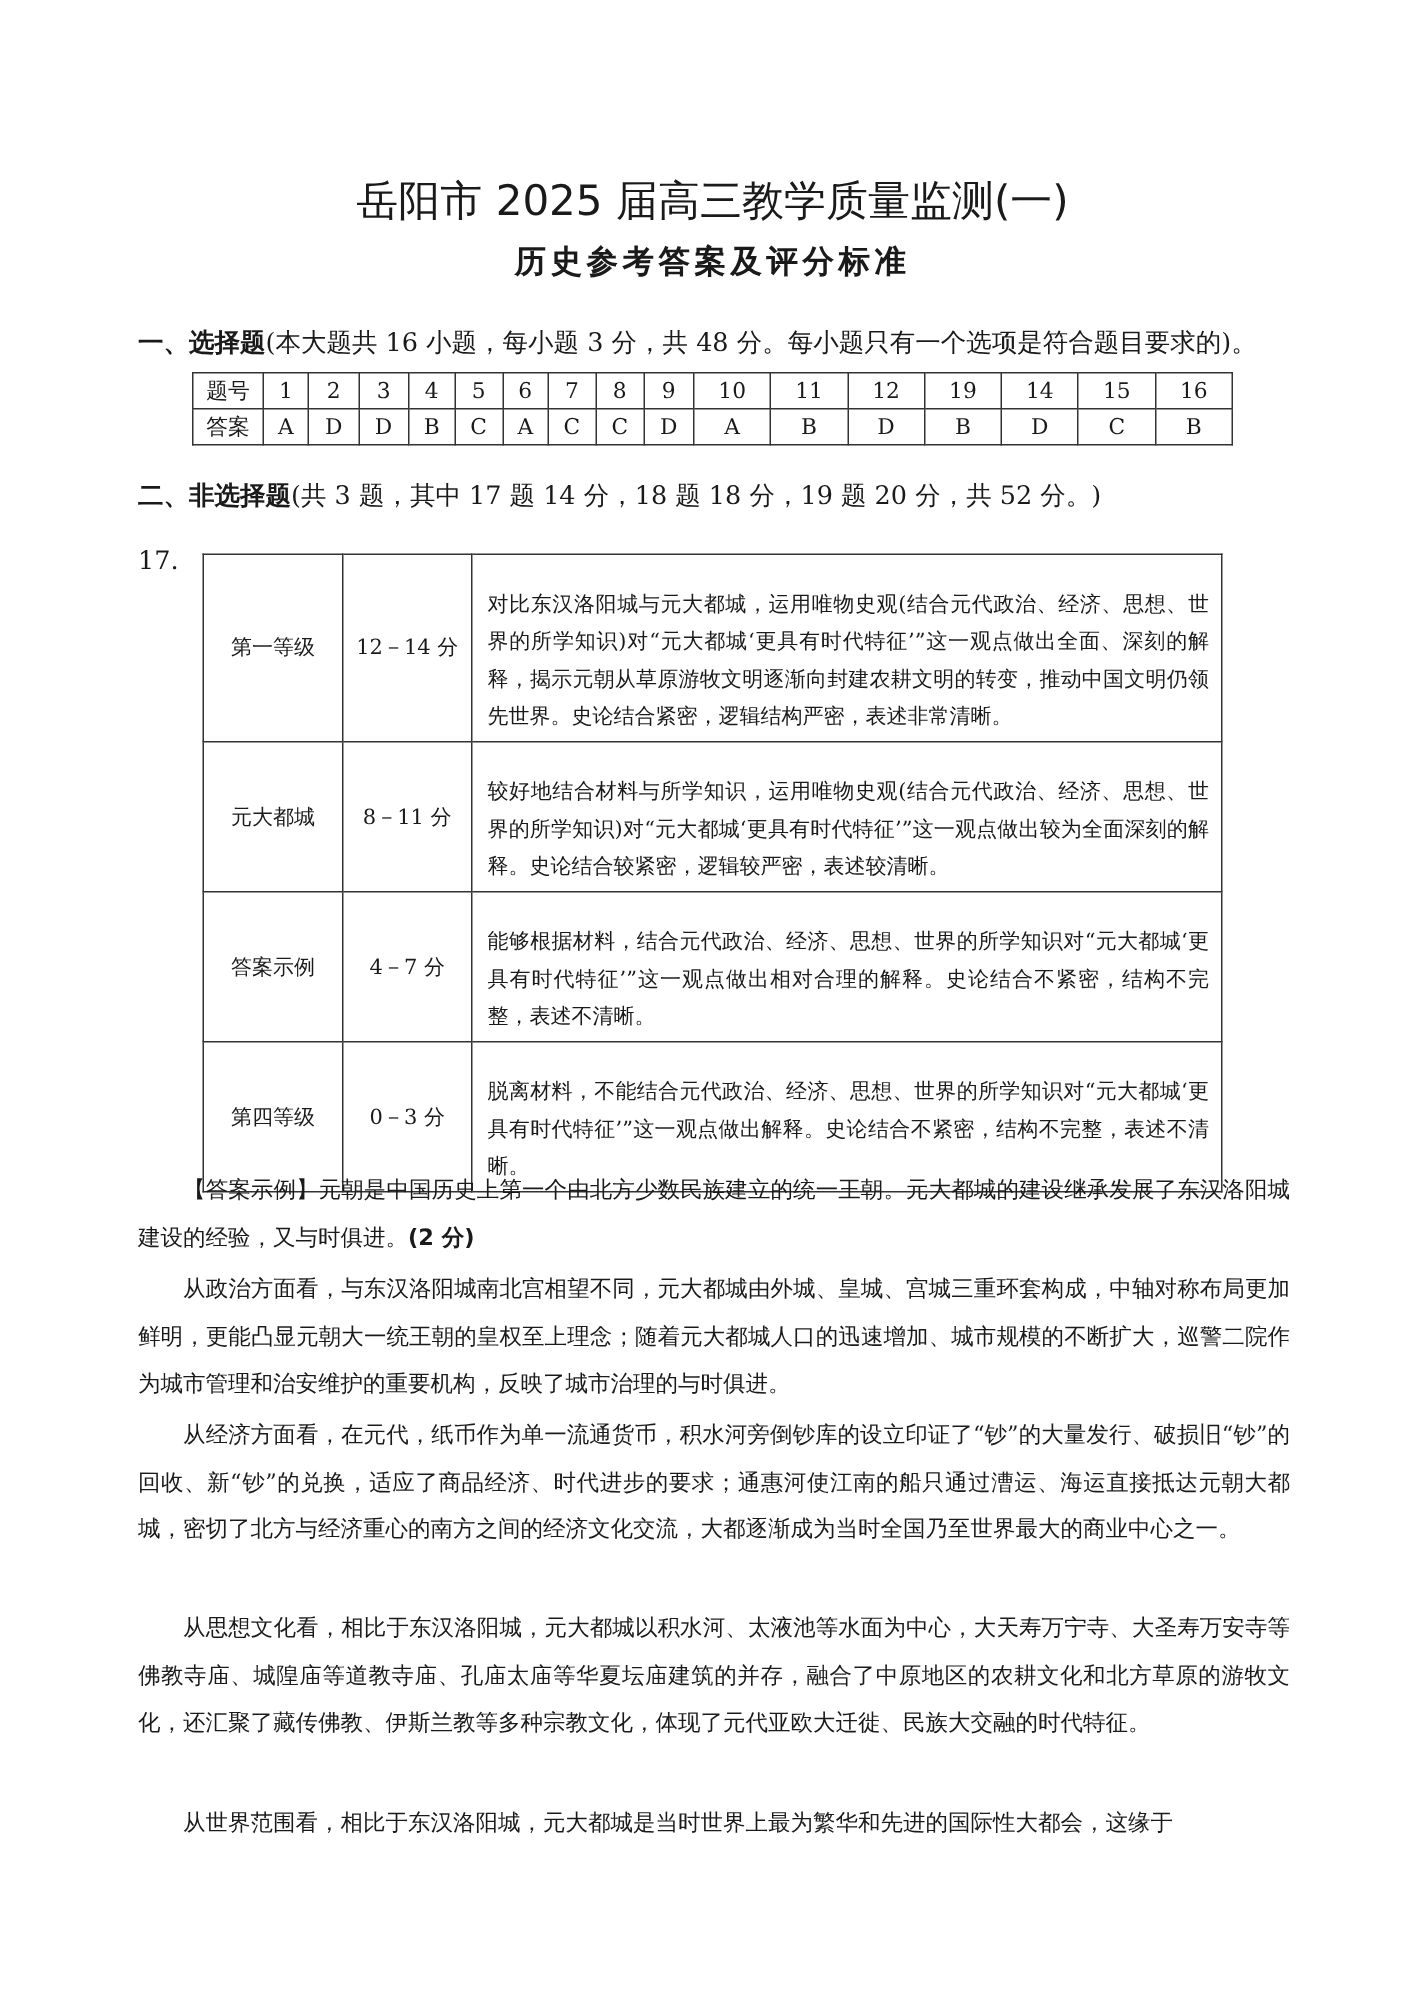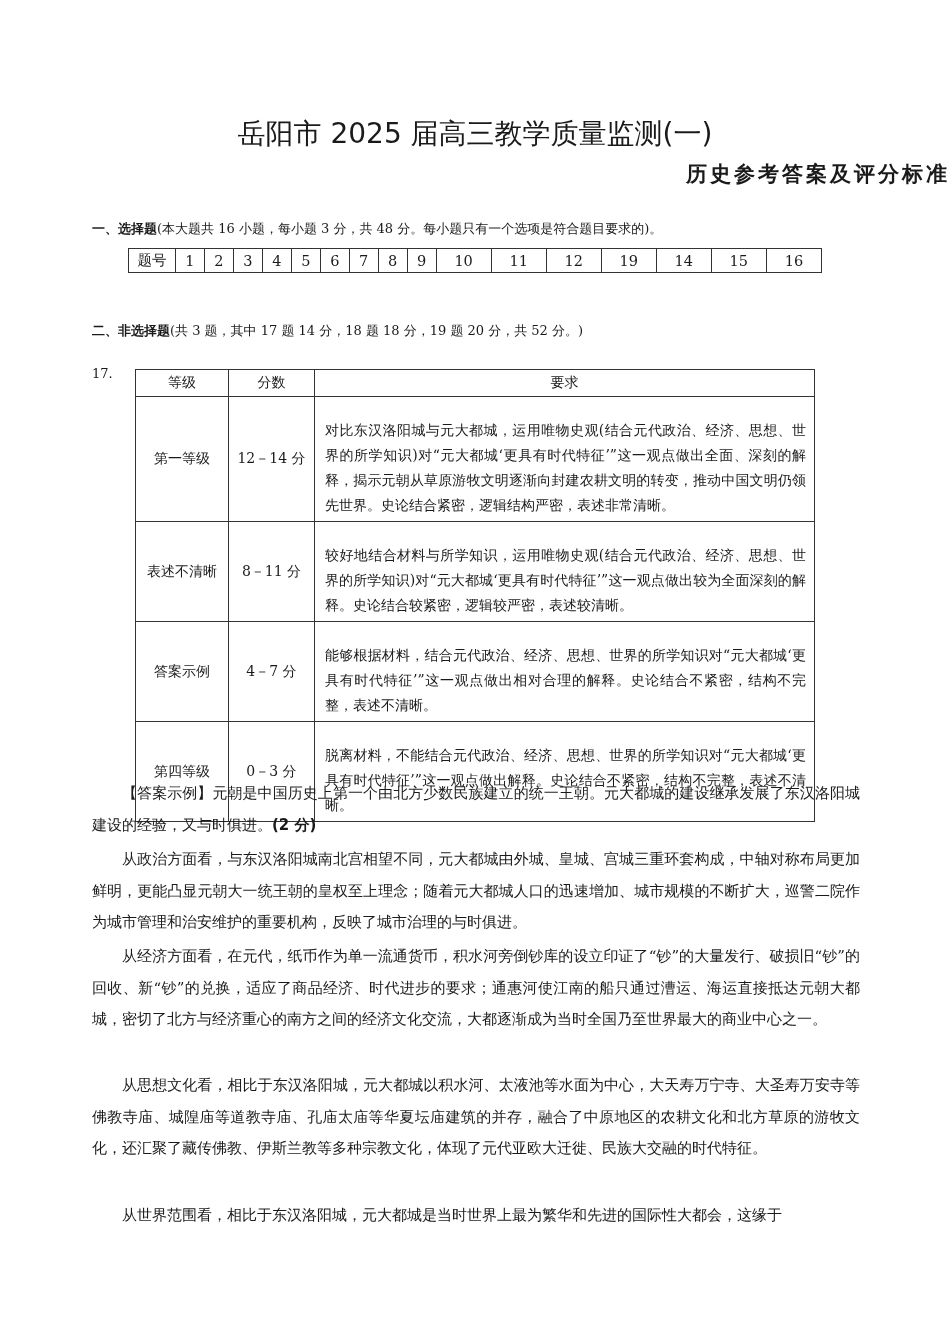--- a/index.html
+++ b/index.html
@@ -1,23 +1,23 @@
 <!DOCTYPE html>
 <html><head>
   <meta charset="utf-8">
   <style>
     html, body { margin: 0; padding: 0; background: #ffffff; }
     body { width: 950px; height: 1344px; position: relative; overflow: hidden;
       font-family: "DejaVu Serif", "Liberation Serif", serif; color: #1a1a1a; }
     .abs { position: absolute; }
     .title { left: 0; width: 950px; top: 116px; text-align: center;
       font-family: "DejaVu Sans", "Liberation Sans", sans-serif; font-size: 28px; line-height: 36px; }
-    .subtitle { left: 0; width: 950px; top: 160px; text-align: right;
+    .subtitle { left: 0; width: 950px; top: 160px; text-align: center;
       font-size: 21px; font-weight: bold; letter-spacing: 3px; line-height: 28px; }
-    .section { left: 92px; font-size: 13px; line-height: 22px; white-space: nowrap; }
+    .section { left: 92px; font-size: 17px; line-height: 22px; white-space: nowrap; }
     .section b { font-family: "DejaVu Sans", "Liberation Sans", sans-serif; font-weight: bold; }
     table { border-collapse: collapse; position: absolute; }
     .t1 { left: 128px; top: 248px; width: 694px; }
     .t1 td { border: 1px solid #333; height: 23px; text-align: center; font-size: 14.5px; padding: 0; }
     .t1 td.head { width: 46px; }
     .t2 { left: 135px; top: 369px; width: 680px; }
     .t2 td, .t2 th { border: 1px solid #333; font-size: 14px; font-weight: normal; padding: 0; }
     .t2 th { height: 26px; text-align: center; }
     .t2 td.c1 { width: 92px; text-align: center; }
     .t2 td.c2 { width: 85px; text-align: center; }
@@ -50,42 +50,56 @@
     <td>8</td>
     <td>9</td>
     <td>10</td>
     <td>11</td>
     <td>12</td>
     <td>19</td>
     <td>14</td>
     <td>15</td>
     <td>16</td>
   </tr>
+  <tr>
+    <td class="head">答案</td>
+    <td>A</td>
+    <td>D</td>
+    <td>D</td>
+    <td>B</td>
+    <td>C</td>
+    <td>A</td>
+    <td>C</td>
+    <td>C</td>
+    <td>D</td>
+    <td>A</td>
+    <td>B</td>
+    <td>D</td>
+    <td>B</td>
+    <td>D</td>
+    <td>C</td>
+    <td>B</td>
+  </tr>
 </tbody>
   </table>
 
 <div class="abs section" style="top:320px;">
   <b>二、非选择题</b><span>(共 3 题，其中 17 题 14 分，18 题 18 分，19 题 20 分，共 52 分。)</span>
 </div>
 <div class="abs section" style="top:363px;">17.</div>
 
 <table class="t2">
   <tbody>
-      <tr>
-    <th>等级</th>
-    <th>分数</th>
-    <th>要求</th>
-  </tr>
   <tr>
     <td class="c1">第一等级</td>
     <td class="c2">12－14 分</td>
     <td class="c3">对比东汉洛阳城与元大都城，运用唯物史观(结合元代政治、经济、思想、世界的所学知识)对“元大都城‘更具有时代特征’”这一观点做出全面、深刻的解释，揭示元朝从草原游牧文明逐渐向封建农耕文明的转变，推动中国文明仍领先世界。史论结合紧密，逻辑结构严密，表述非常清晰。</td>
   </tr>
   <tr>
-    <td class="c1">表述不清晰</td>
+    <td class="c1">元大都城</td>
     <td class="c2">8－11 分</td>
     <td class="c3">较好地结合材料与所学知识，运用唯物史观(结合元代政治、经济、思想、世界的所学知识)对“元大都城‘更具有时代特征’”这一观点做出较为全面深刻的解释。史论结合较紧密，逻辑较严密，表述较清晰。</td>
   </tr>
   <tr>
     <td class="c1">答案示例</td>
     <td class="c2">4－7 分</td>
     <td class="c3">能够根据材料，结合元代政治、经济、思想、世界的所学知识对“元大都城‘更具有时代特征’”这一观点做出相对合理的解释。史论结合不紧密，结构不完整，表述不清晰。</td>
   </tr>
   <tr>
     <td class="c1">第四等级</td>

